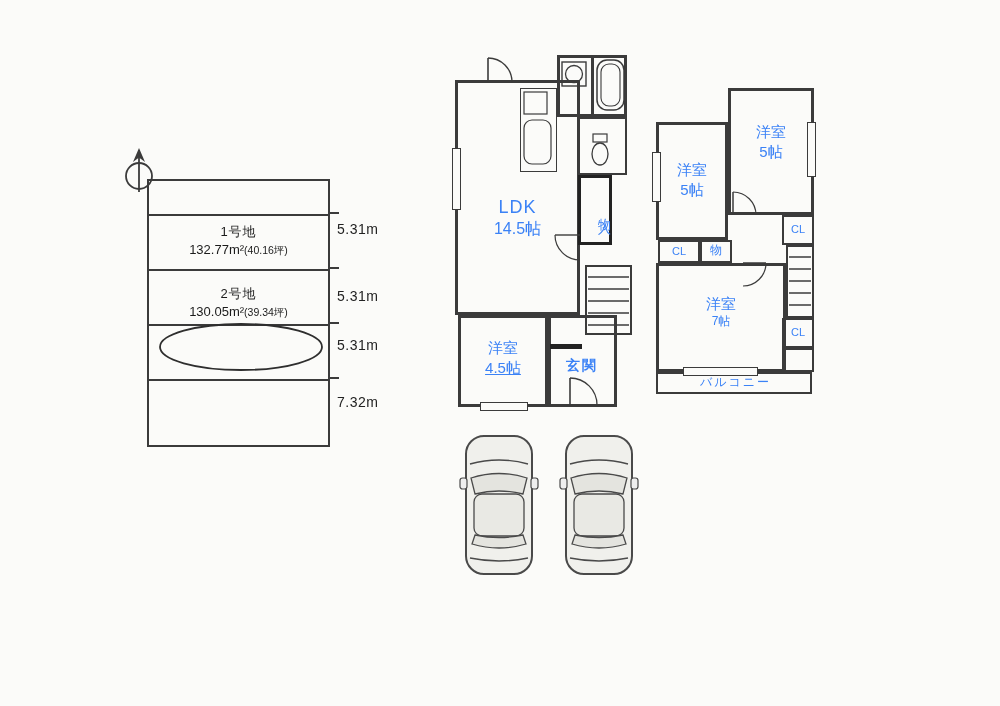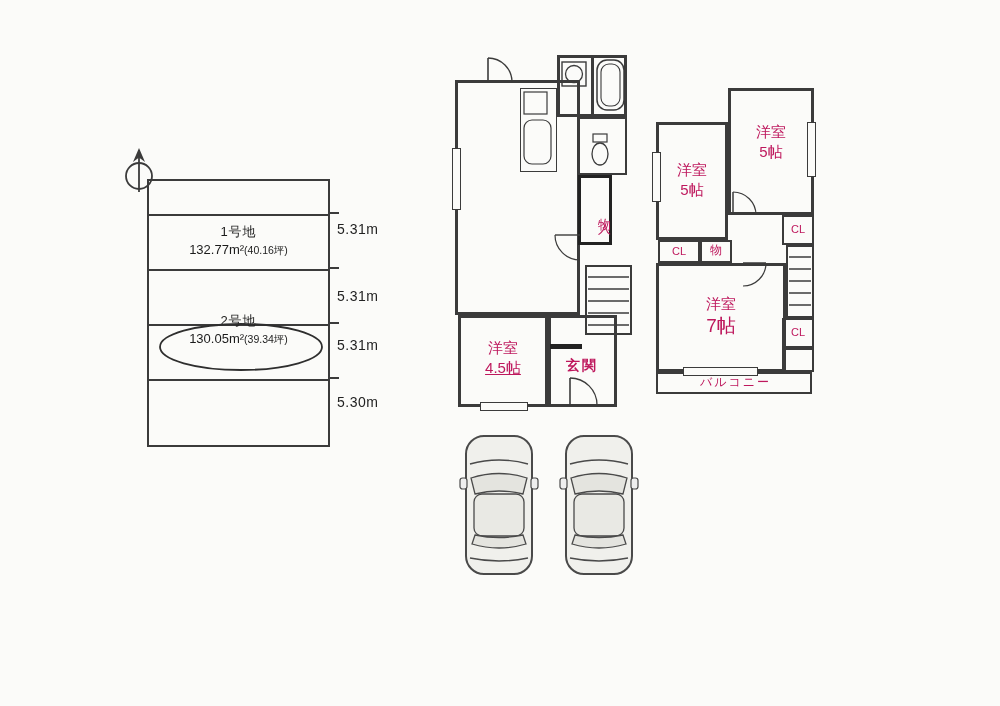--- a/index.html
+++ b/index.html
@@ -9,21 +9,21 @@
     font-family:"Liberation Sans","DejaVu Sans",sans-serif;
     color:#1b1b1b;
   }
   .abs{position:absolute;}
   
   .r{position:absolute;border:3px solid #3b3b3b;box-sizing:border-box;}
   .r.thin{border-width:2px;}
   .r.med{border-width:2.5px;}
   .r.heavy{border-width:3.5px;border-color:#222;}
   
-  .lbl{position:absolute;text-align:center;line-height:1.3;color:#be185d;}
+  .lbl{position:absolute;text-align:center;line-height:1.3;color:#3b82f6;}
   .lbl .l1{display:block;}
   .lbl .l2{display:block;}
   
   .land{position:absolute;left:147px;top:179px;width:183px;height:268px;
         border:2px solid #3b3b3b;box-sizing:border-box;}
   .land-div{position:absolute;left:0;right:0;height:2px;background:#3b3b3b;}
   .lot{position:absolute;left:0;right:0;display:flex;flex-direction:column;
        align-items:center;justify-content:center;}
   .lot-name{font-size:13px;letter-spacing:1px;}
   .lot-area{font-size:13px;margin-top:1px;white-space:nowrap;}
@@ -51,34 +51,34 @@
   <div class="land">
     <div class="land-div" style="top:33px;"></div>
     <div class="land-div" style="top:88px;"></div>
     <div class="land-div" style="top:143px;"></div>
     <div class="land-div" style="top:198px;"></div>
 
     <div class="lot" style="top:35px;height:48px;">
       <span class="lot-name">1号地</span>
       <span class="lot-area"><span>132.77m²</span><span class="tsubo">(40.16坪)</span></span>
     </div>
-    <div class="lot" style="top:104px;height:62px;justify-content:flex-end;">
+    <div class="lot" style="top:90px;height:62px;">
       <span class="lot-name">2号地</span>
       <span class="lot-area"><span>130.05m²</span><span class="tsubo">(39.34坪)</span></span>
     </div>
   </div>
 
   <svg class="abs" style="left:156px;top:320px;" width="170" height="54" viewBox="0 0 170 54">
     <ellipse cx="85" cy="27" rx="81" ry="23" fill="none" stroke="#2e2e2e" stroke-width="1.8"></ellipse>
   </svg>
 
   <div class="dim" style="top:221px;">5.31m</div>
   <div class="dim" style="top:288px;">5.31m</div>
   <div class="dim" style="top:337px;">5.31m</div>
-  <div class="dim" style="top:394px;">5.30m</div>
+  <div class="dim" style="top:394px;">7.32m</div>
   <div class="tick" style="left:330px;top:212px;"></div>
   <div class="tick" style="left:330px;top:267px;"></div>
   <div class="tick" style="left:330px;top:322px;"></div>
   <div class="tick" style="left:330px;top:377px;"></div>
 
   <div class="abs" style="left:450px;top:48px;width:195px;height:375px;">
 
     <div class="r" style="left:5px;top:32px;width:125px;height:235px;"></div>
     <div class="r" style="left:107px;top:7px;width:70px;height:62px;"></div>
     <div class="abs" style="left:141px;top:7px;width:3px;height:62px;background:#3b3b3b;"></div>
@@ -119,20 +119,24 @@
 
       <path d="M120,330 V357" stroke="#3b3b3b" stroke-width="1.6" fill="none"></path>
       <path d="M120,330 A27,27 0 0 1 147,357" stroke="#3b3b3b" stroke-width="1.3" fill="none"></path>
 
       <rect x="100" y="296" width="32" height="5" fill="#222"></rect>
     </svg>
 
     <div class="win" style="left:2px;top:100px;width:9px;height:62px;"></div>
     <div class="win" style="left:30px;top:354px;width:48px;height:9px;"></div>
 
+    <div class="lbl" style="left:15px;top:148px;width:105px;">
+      <span class="l1" style="font-size:18px;letter-spacing:1px;">LDK</span>
+      <span class="l2" style="font-size:16px;">14.5帖</span>
+    </div>
     <div class="lbl vtext" style="left:128px;top:133px;width:34px;height:60px;font-size:13px;">物入</div>
     <div class="lbl" style="left:8px;top:290px;width:90px;">
       <span class="l1" style="font-size:15px;">洋室</span>
       <span class="l2" style="font-size:15px;text-decoration:underline;">4.5帖</span>
     </div>
     <div class="lbl" style="left:100px;top:308px;width:64px;font-size:14px;font-weight:600;letter-spacing:2px;">玄関</div>
   </div>
 
   <div class="abs" style="left:648px;top:82px;width:175px;height:320px;">
 
@@ -174,21 +178,21 @@
     </div>
     <div class="lbl" style="left:8px;top:78px;width:72px;">
       <span class="l1" style="font-size:15px;">洋室</span>
       <span class="l2" style="font-size:15px;">5帖</span>
     </div>
     <div class="lbl" style="left:134px;top:140px;width:32px;font-size:11px;">CL</div>
     <div class="lbl" style="left:10px;top:162px;width:42px;font-size:11px;">CL</div>
     <div class="lbl" style="left:52px;top:161px;width:32px;font-size:12px;">物</div>
     <div class="lbl" style="left:8px;top:212px;width:130px;">
       <span class="l1" style="font-size:15px;">洋室</span>
-      <span class="l2" style="font-size:19px;">7帖</span>
+      <span class="l2" style="font-size:12px;">7帖</span>
     </div>
     <div class="lbl" style="left:134px;top:243px;width:32px;font-size:11px;">CL</div>
     <div class="lbl" style="left:8px;top:293px;width:159px;font-size:12px;letter-spacing:2px;">バルコニー</div>
   </div>
 
   <svg class="abs" style="left:458px;top:430px;" width="82" height="150" viewBox="0 0 82 150">
     <rect x="8" y="6" width="66" height="138" rx="18" fill="#f0f0ec" stroke="#4a4a4a" stroke-width="2"></rect>
     <path d="M12,34 Q41,26 70,34" fill="none" stroke="#4a4a4a" stroke-width="1.4"></path>
     <path d="M13,48 Q41,39 69,48 L65,64 Q41,58 17,64 Z" fill="#e4e4df" stroke="#4a4a4a" stroke-width="1.3"></path>
     <rect x="16" y="64" width="50" height="42" rx="8" fill="#e9e9e4" stroke="#4a4a4a" stroke-width="1.3"></rect>

